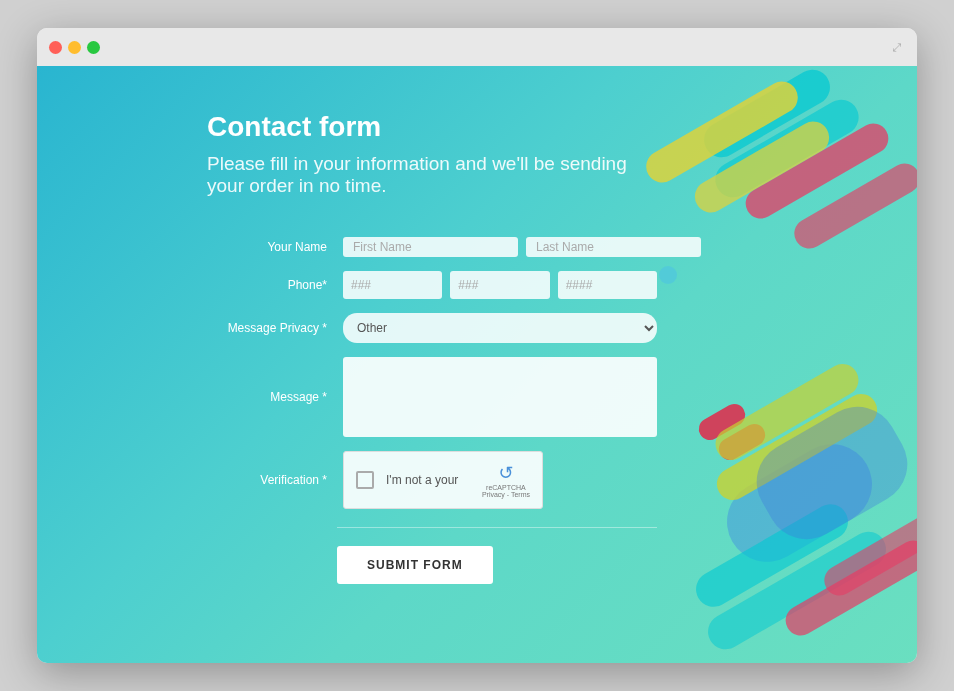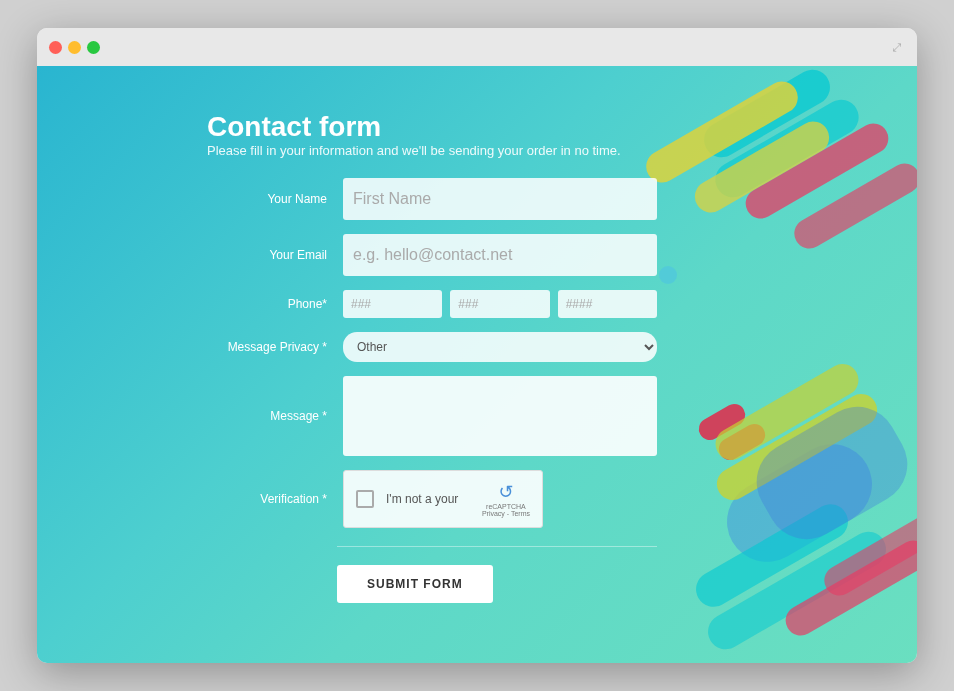--- a/index.html
+++ b/index.html
@@ -104,25 +104,26 @@
     .form-area {
       position: relative;
       z-index: 10;
       padding: 45px 0 40px 170px;
       max-width: 620px;
     }
     .form-title {
       color: #ffffff;
       font-size: 28px;
       font-weight: 700;
+      margin-bottom: 10px;
     }
     .form-subtitle {
       color: rgba(255,255,255,0.9);
-      font-size: 13px;
-      margin-bottom: 20px;
+      font-size: 19px;
+      margin-bottom: 40px;
     }
     .form-row {
       display: flex;
       align-items: center;
       margin-bottom: 14px;
       gap: 16px;
     }
     .form-label {
       color: #ffffff;
       font-size: 12px;
@@ -132,22 +133,22 @@
     }
     .form-controls {
       display: flex;
       gap: 8px;
       flex: 1;
     }
     .form-input {
       background: rgba(255,255,255,0.85);
       border: none;
       border-radius: 3px;
-      padding: 12px 10px;
-      font-size: 16px;
+      padding: 3px 10px;
+      font-size: 12px;
       color: #555;
       outline: none;
       flex: 1;
     }
     .form-input::placeholder {
       color: #aaa;
     }
     .form-select {
       background: rgba(255,255,255,0.85);
       border: none;
@@ -273,30 +274,25 @@
 
     <div class="form-area">
       <h1 class="form-title">Contact form</h1>
       <p class="form-subtitle">Please fill in your information and we'll be sending your order in no time.</p>
 
       
       <div class="form-row">
         <label class="form-label">Your Name</label>
         <div class="form-controls">
           <input class="form-input" type="text" placeholder="First Name" style="">
-        </div>
-      </div>
-
-      
-      <div class="form-row">
-        <label class="form-label">Your Email</label>
-        <div class="form-controls">
-          <input class="form-input" type="email" placeholder="e.g. hello@contact.net" style="">
-        </div>
-      </div>
+          <input class="form-input" type="text" placeholder="Last Name" style="">
+        </div>
+      </div>
+
+      
 
       
       <div class="form-row">
         <label class="form-label">Phone*</label>
         <div class="form-controls">
           <input class="form-input phone-input" type="text" placeholder="###" style="">
           <input class="form-input phone-input" type="text" placeholder="###" style="">
           <input class="form-input phone-input" type="text" placeholder="####" style="">
         </div>
       </div>

